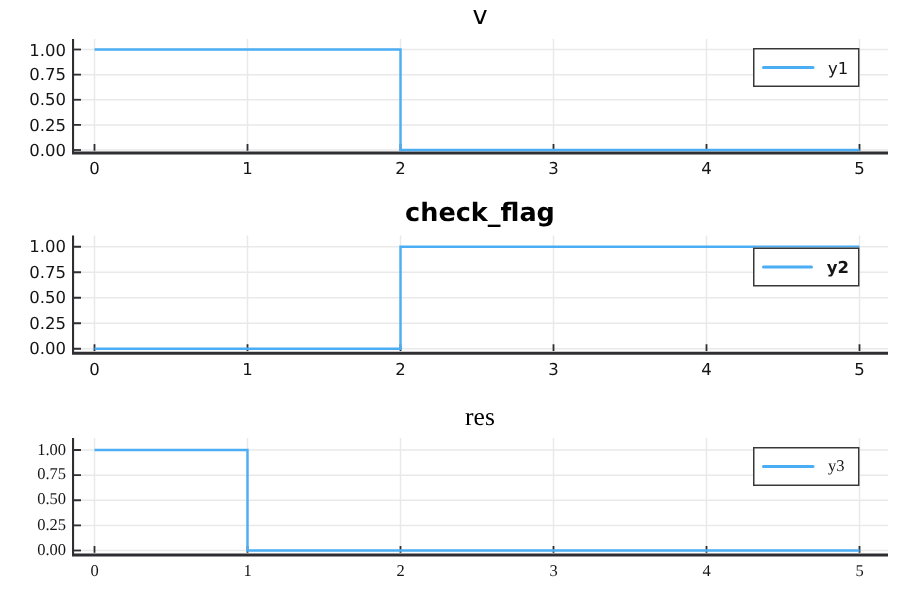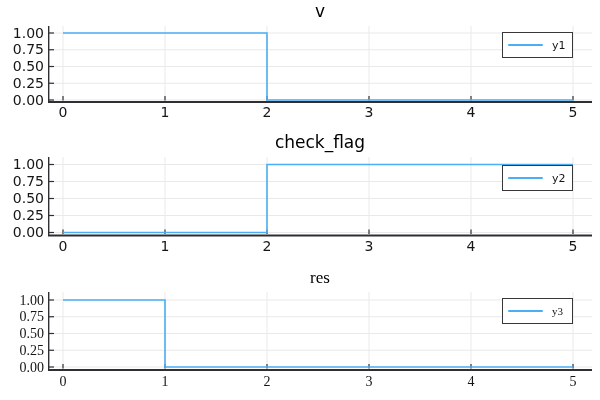--- a/index.html
+++ b/index.html
@@ -13,44 +13,44 @@
   .subplot{position:absolute;left:0;width:600px;}
   .plot-title{
     position:absolute;left:48px;width:544px;
     text-align:center;
     font-size:17px;color:#000000;
     white-space:nowrap;
   }
   .plot-svg{position:absolute;left:0;top:0;display:block;}
   .tick-label{
     position:absolute;
-    font-size:14px;color:#151515;line-height:13px;
+    font-size:11px;color:#151515;line-height:13px;
     pointer-events:none;white-space:nowrap;
   }
   .xtick{width:28px;text-align:center;}
   .ytick{left:0;width:44px;text-align:right;}
   .legend{
     position:absolute;left:502px;width:71px;height:26px;
     box-sizing:border-box;
     background:#ffffff;
     border:1.5px solid #383838;
     display:flex;align-items:center;
     padding:0 6px 0 5px;
   }
   .legend-line{display:inline-block;width:35px;height:2.5px;border-radius:1px;}
   .legend-label{font-size:11px;color:#151515;margin-left:9px;}
   
   .subplot:nth-of-type(1){top:0;height:130px;}
   .subplot:nth-of-type(2){top:130px;height:135px;}
   .subplot:nth-of-type(3){top:265px;height:135px;font-family:Liberation Serif, serif;}
   .subplot:nth-of-type(1) .plot-title{top:1px;}
-  .subplot:nth-of-type(2) .plot-title{top:2px;}
+  .subplot:nth-of-type(2) .plot-title{top:2px;font-weight:bold;}
   .subplot:nth-of-type(3) .plot-title{top:3px;}
   .subplot:nth-of-type(1) .legend{top:32px;}
-  .subplot:nth-of-type(2) .legend{top:35px;}
+  .subplot:nth-of-type(2) .legend{top:35px;font-weight:bold;}
   .subplot:nth-of-type(3) .legend{top:33px;}
 </style>
 </head>
 <body>
 
 <div class="figure">
 
   <section class="subplot">
     <div class="plot-title">v</div>
     <svg class="plot-svg" width="600" height="130">

